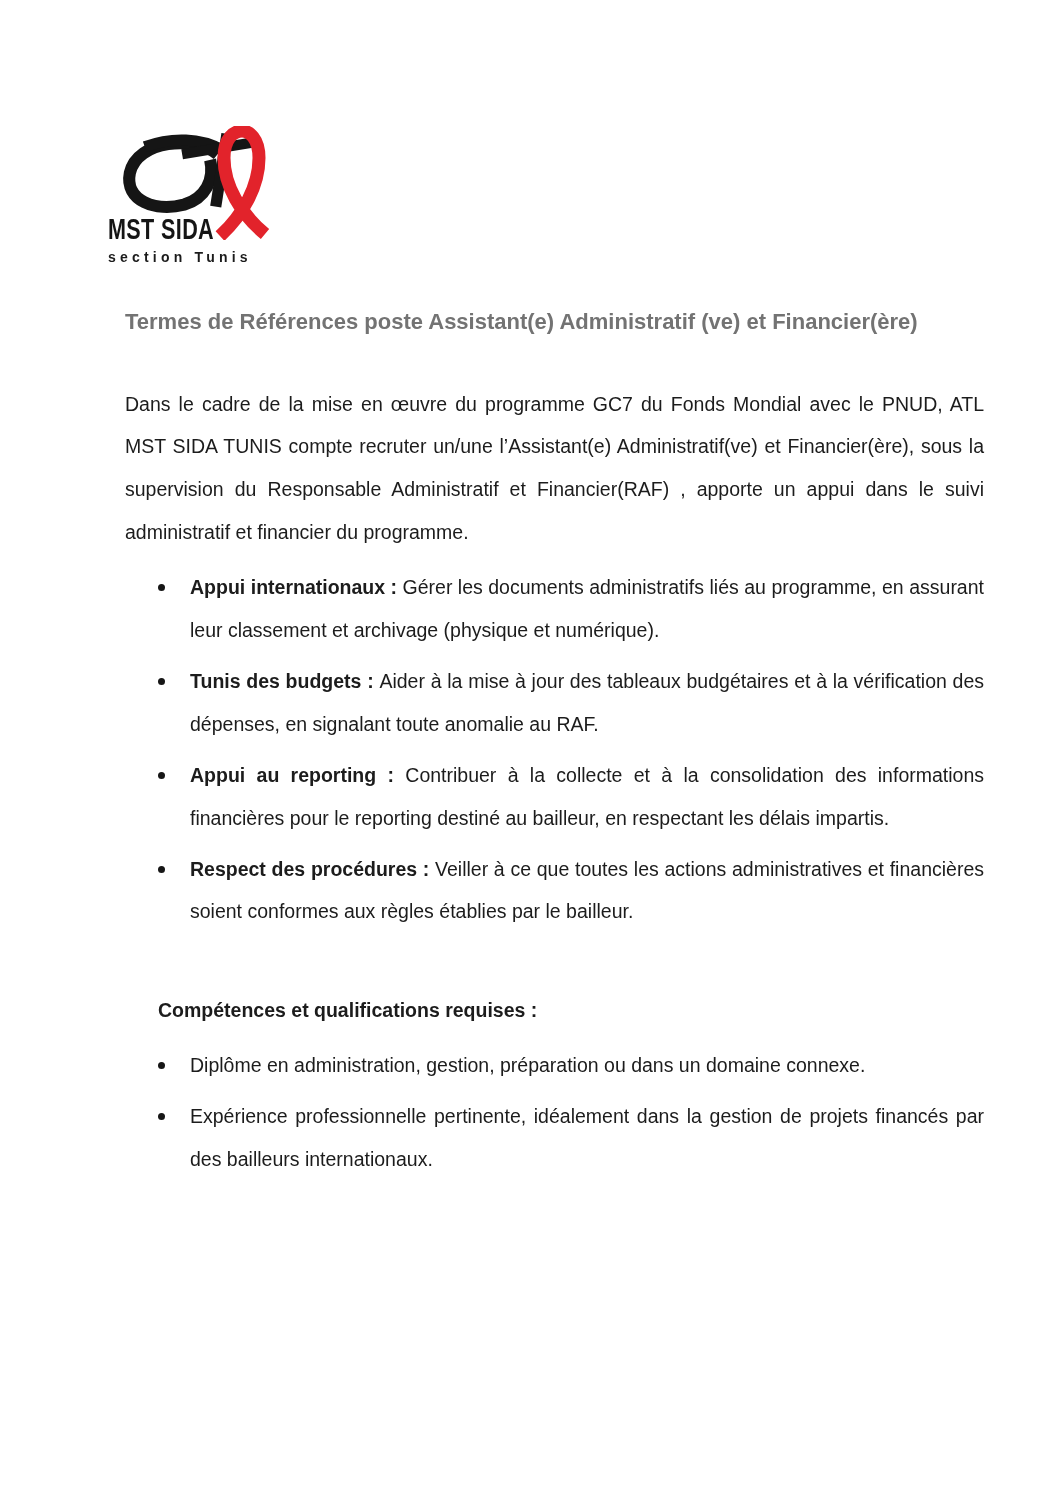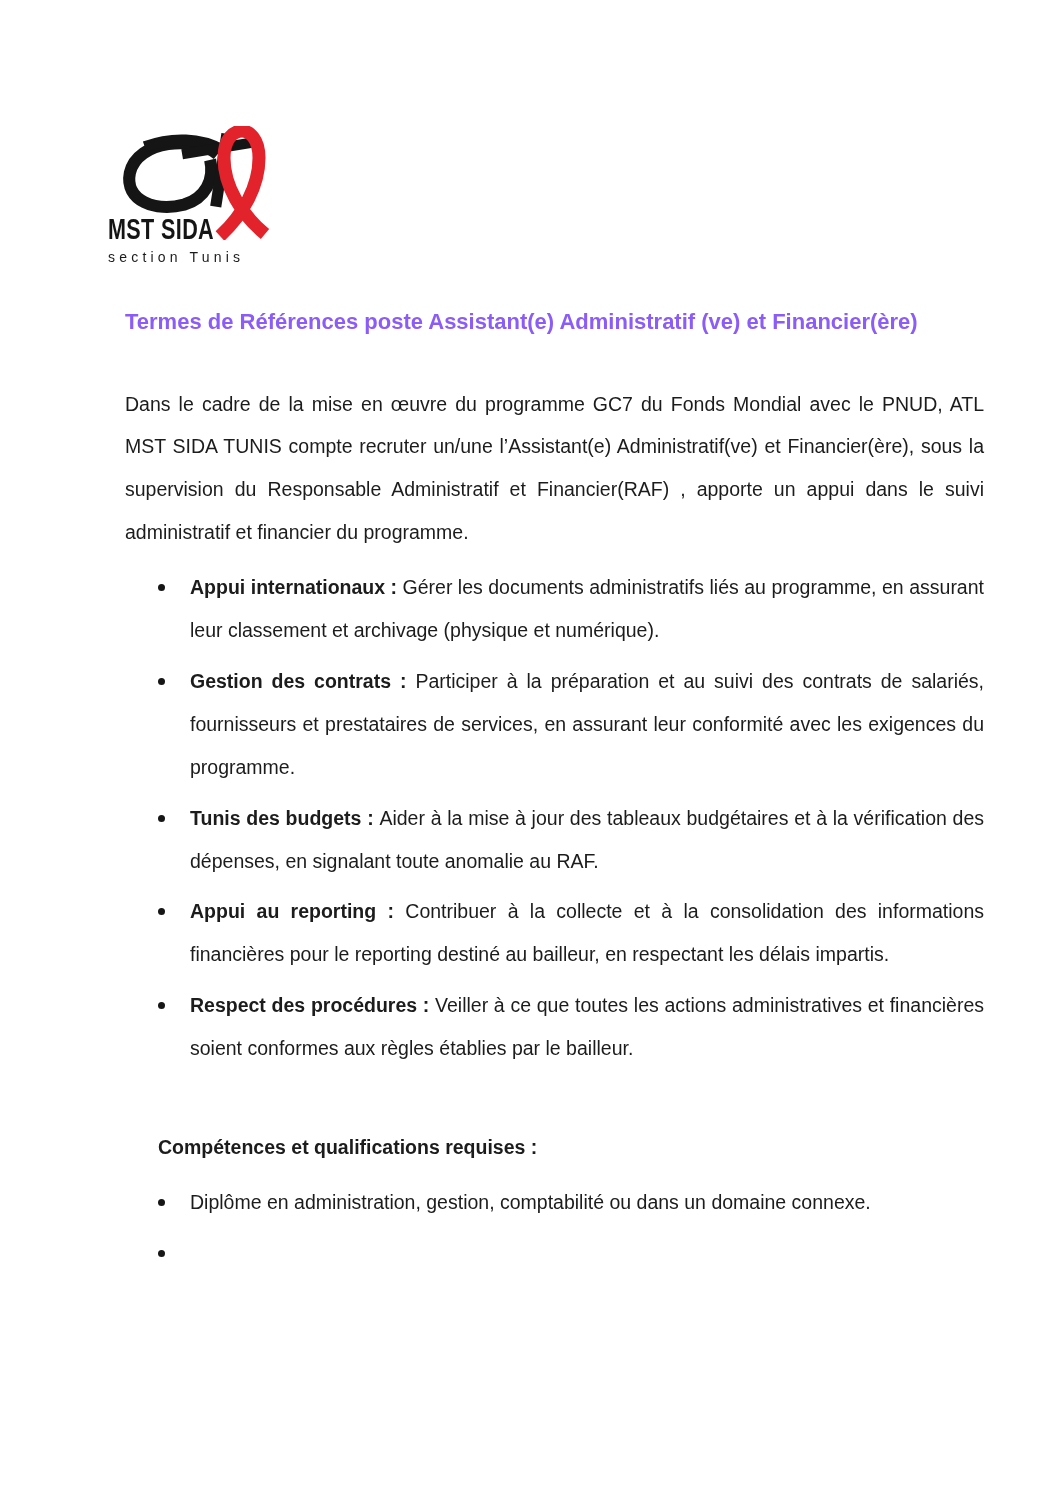--- a/index.html
+++ b/index.html
@@ -23,34 +23,34 @@
     font-weight: bold;
     font-size: 30px;
     letter-spacing: 0.5px;
     color: #151515;
     transform: scaleX(0.72);
     transform-origin: left center;
     margin-top: -2px;
     white-space: nowrap;
   }
   .logo-section {
-    font-weight: normal;
+    font-weight: bold;
     font-size: 14px;
     letter-spacing: 4.2px;
     color: #1b1b1b;
     margin-top: 3px;
     white-space: nowrap;
   }
 
   
   .doc-title {
     margin-top: 44px;
     font-size: 22px;
     font-weight: bold;
-    color: #8b5cf6;
+    color: #737373;
     line-height: 1.3;
   }
 
   
   .intro {
     margin-top: 46px;
     font-size: 19.5px;
     line-height: 2.2;
     text-align: justify;
   }
@@ -110,41 +110,38 @@
   <p class="intro">Dans le cadre de la mise en œuvre du programme GC7 du Fonds Mondial avec le PNUD, ATL MST SIDA TUNIS compte recruter un/une l’Assistant(e) Administratif(ve) et Financier(ère), sous la supervision du Responsable Administratif et Financier(RAF) , apporte un appui dans le suivi administratif et financier du programme.</p>
 
 
   <ul class="doc-list">
     <li>
       <span class="bullet-dot"></span>
       <span class="li-label">Appui internationaux : </span><span>Gérer les documents administratifs liés au programme, en assurant leur classement et archivage (physique et numérique).</span>
     </li>
     <li>
       <span class="bullet-dot"></span>
-      <span class="li-label">Gestion des contrats : </span><span>Participer à la préparation et au suivi des contrats de salariés, fournisseurs et prestataires de services, en assurant leur conformité avec les exigences du programme.</span>
-    </li>
-    <li>
-      <span class="bullet-dot"></span>
       <span class="li-label">Tunis des budgets : </span><span>Aider à la mise à jour des tableaux budgétaires et à la vérification des dépenses, en signalant toute anomalie au RAF.</span>
     </li>
     <li>
       <span class="bullet-dot"></span>
       <span class="li-label">Appui au reporting : </span><span>Contribuer à la collecte et à la consolidation des informations financières pour le reporting destiné au bailleur, en respectant les délais impartis.</span>
     </li>
     <li>
       <span class="bullet-dot"></span>
       <span class="li-label">Respect des procédures : </span><span>Veiller à ce que toutes les actions administratives et financières soient conformes aux règles établies par le bailleur.</span>
     </li>
   </ul>
 
   <h2 class="section-heading indented">Compétences et qualifications requises :</h2>
 
   <ul class="doc-list">
     <li>
       <span class="bullet-dot"></span>
-      <span>Diplôme en administration, gestion, comptabilité ou dans un domaine connexe.</span>
+      <span>Diplôme en administration, gestion, préparation ou dans un domaine connexe.</span>
     </li>
     <li>
       <span class="bullet-dot"></span>
+      <span>Expérience professionnelle pertinente, idéalement dans la gestion de projets financés par des bailleurs internationaux.</span>
     </li>
   </ul>
 
 </div>
 
 </body></html>

